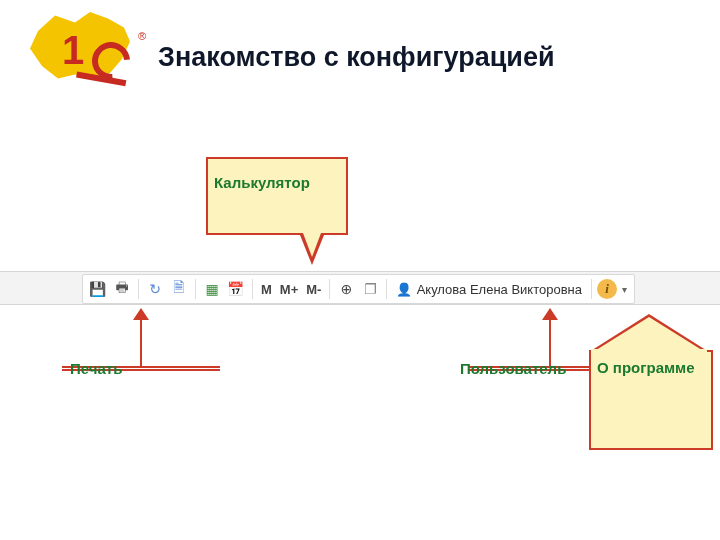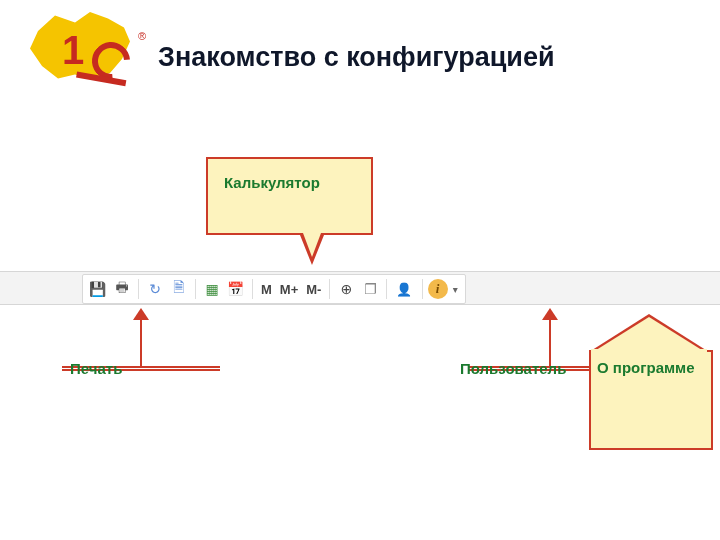--- a/index.html
+++ b/index.html
@@ -66,25 +66,25 @@
     font-size: 27px;
     font-weight: bold;
     color: #0f172a;
   }
 
   
   .callout-top {
     position: absolute;
     left: 206px;
     top: 157px;
-    width: 167px;
+    width: 142px;
     height: 78px;
     background: #fdf3be;
     border: 2px solid #cc3b28;
-    padding: 10px 16px;
+    padding: 10px 6px;
     font-size: 15px;
     font-weight: bold;
     color: #1b7a2f;
     line-height: 1.8;
   }
   .callout-top-pointer {
     position: absolute;
     left: 300px;
     top: 235px;
     width: 0; height: 0;
@@ -299,20 +299,21 @@
     <div class="sep"></div>
     <div class="mlabel">M</div>
     <div class="mlabel">M+</div>
     <div class="mlabel">M-</div>
     <div class="sep"></div>
     <div class="tbtn ic-zoom">⊕</div>
     <div class="tbtn ic-win">❐</div>
     <div class="sep"></div>
     <div class="user-area">
       <span class="ic-user">👤</span>
+      <span>Акулова Елена Викторовна</span>
     </div>
     <div class="sep"></div>
     <div class="info-btn">i</div>
     <div class="dropdown-caret">▾</div>
   </div>
 </div>
 
 <div class="pointer-up ptr-print">
   <div class="bar"></div>
 </div>

